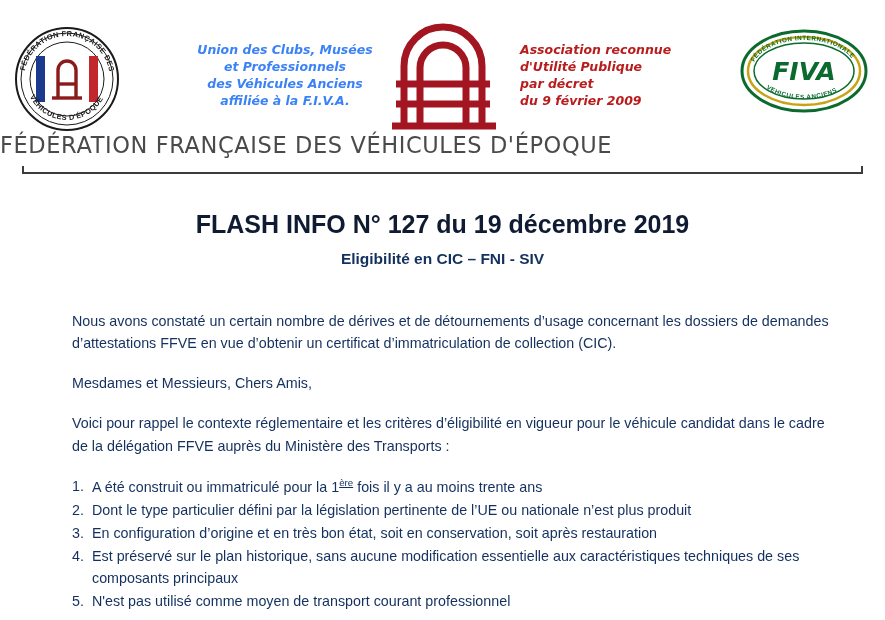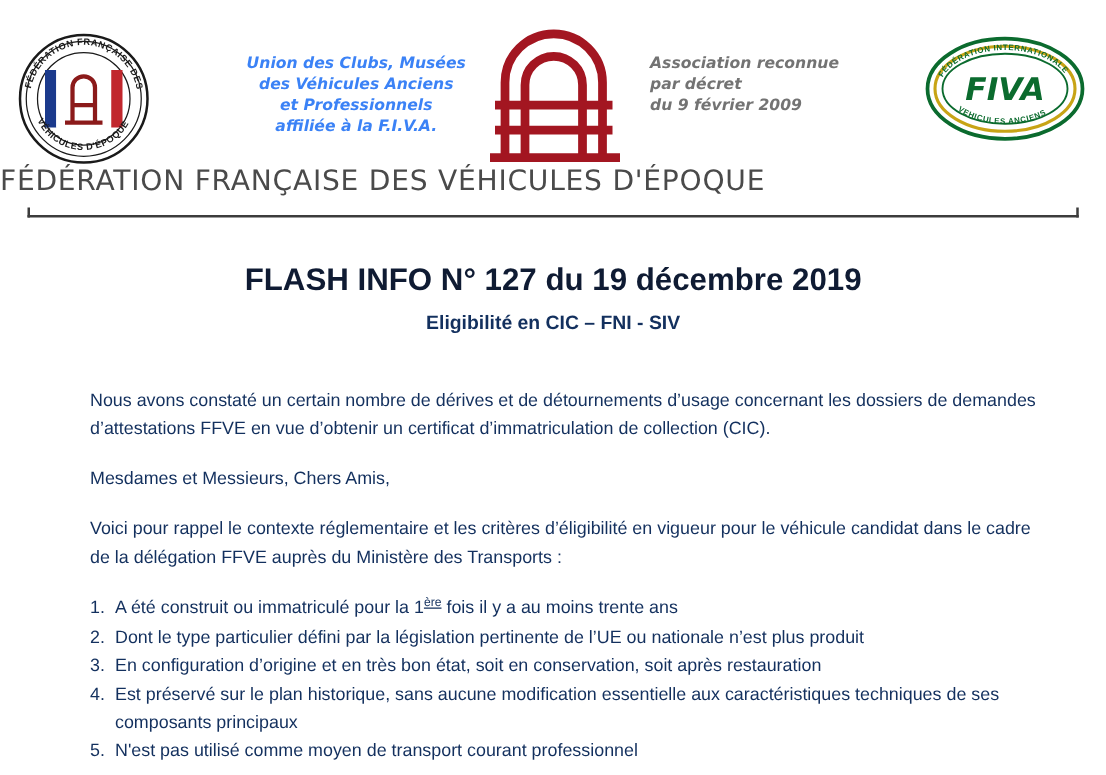--- a/index.html
+++ b/index.html
@@ -50,21 +50,21 @@
     font-style: italic;
     line-height: 1.35;
   }
 
   
   .header-right-text {
     position: absolute;
     left: 520px;
     top: 42px;
     width: 200px;
-    color: #737373;
+    color: #b91c1c;
     font-family: "DejaVu Sans", sans-serif;
     font-size: 12.5px;
     font-weight: bold;
     font-style: italic;
     line-height: 1.35;
   }
 
   
   .monogram {
     position: absolute;
@@ -204,41 +204,42 @@
           <textPath href="#ringTop" startOffset="6%">FÉDÉRATION FRANÇAISE DES</textPath>
         </text>
         <text font-family="Liberation Sans, sans-serif" font-size="7.4" font-weight="bold" fill="#1a1a1a" letter-spacing="0.4">
           <textPath href="#ringBot" startOffset="14%">VÉHICULES D'ÉPOQUE</textPath>
         </text>
       </svg>
     </div>
 
     <div class="header-left-text">
       <div>Union des Clubs, Musées</div>
+      <div>et Professionnels</div>
       <div>des Véhicules Anciens</div>
-      <div>et Professionnels</div>
       <div>affiliée à la F.I.V.A.</div>
     </div>
 
     <div class="monogram">
       <svg viewBox="0 0 130 110" width="130" height="110" aria-hidden="true">
         <g fill="none" stroke="#a31621" stroke-width="7" stroke-linecap="butt">
 
           <path d="M26 104 V44 a39 39 0 0 1 78 0 V104"></path>
           <path d="M42 104 V46 a23 23 0 0 1 46 0 V104"></path>
 
           <path d="M18 62 H112"></path>
           <path d="M18 82 H112"></path>
           <path d="M14 104 H118"></path>
         </g>
       </svg>
     </div>
 
     <div class="header-right-text">
       <div>Association reconnue</div>
+      <div>d'Utilité Publique</div>
       <div>par décret</div>
       <div>du 9 février 2009</div>
     </div>
 
     <div class="fiva-logo">
       <svg viewBox="0 0 130 86" width="130" height="86" aria-hidden="true">
         <ellipse cx="65" cy="43" rx="62" ry="40" fill="#ffffff" stroke="#0b6b2e" stroke-width="3"></ellipse>
         <ellipse cx="65" cy="43" rx="56" ry="34" fill="#ffffff" stroke="#c8a415" stroke-width="2.5"></ellipse>
         <ellipse cx="65" cy="43" rx="50" ry="28" fill="#ffffff" stroke="#0b6b2e" stroke-width="1.5"></ellipse>
         <defs>

